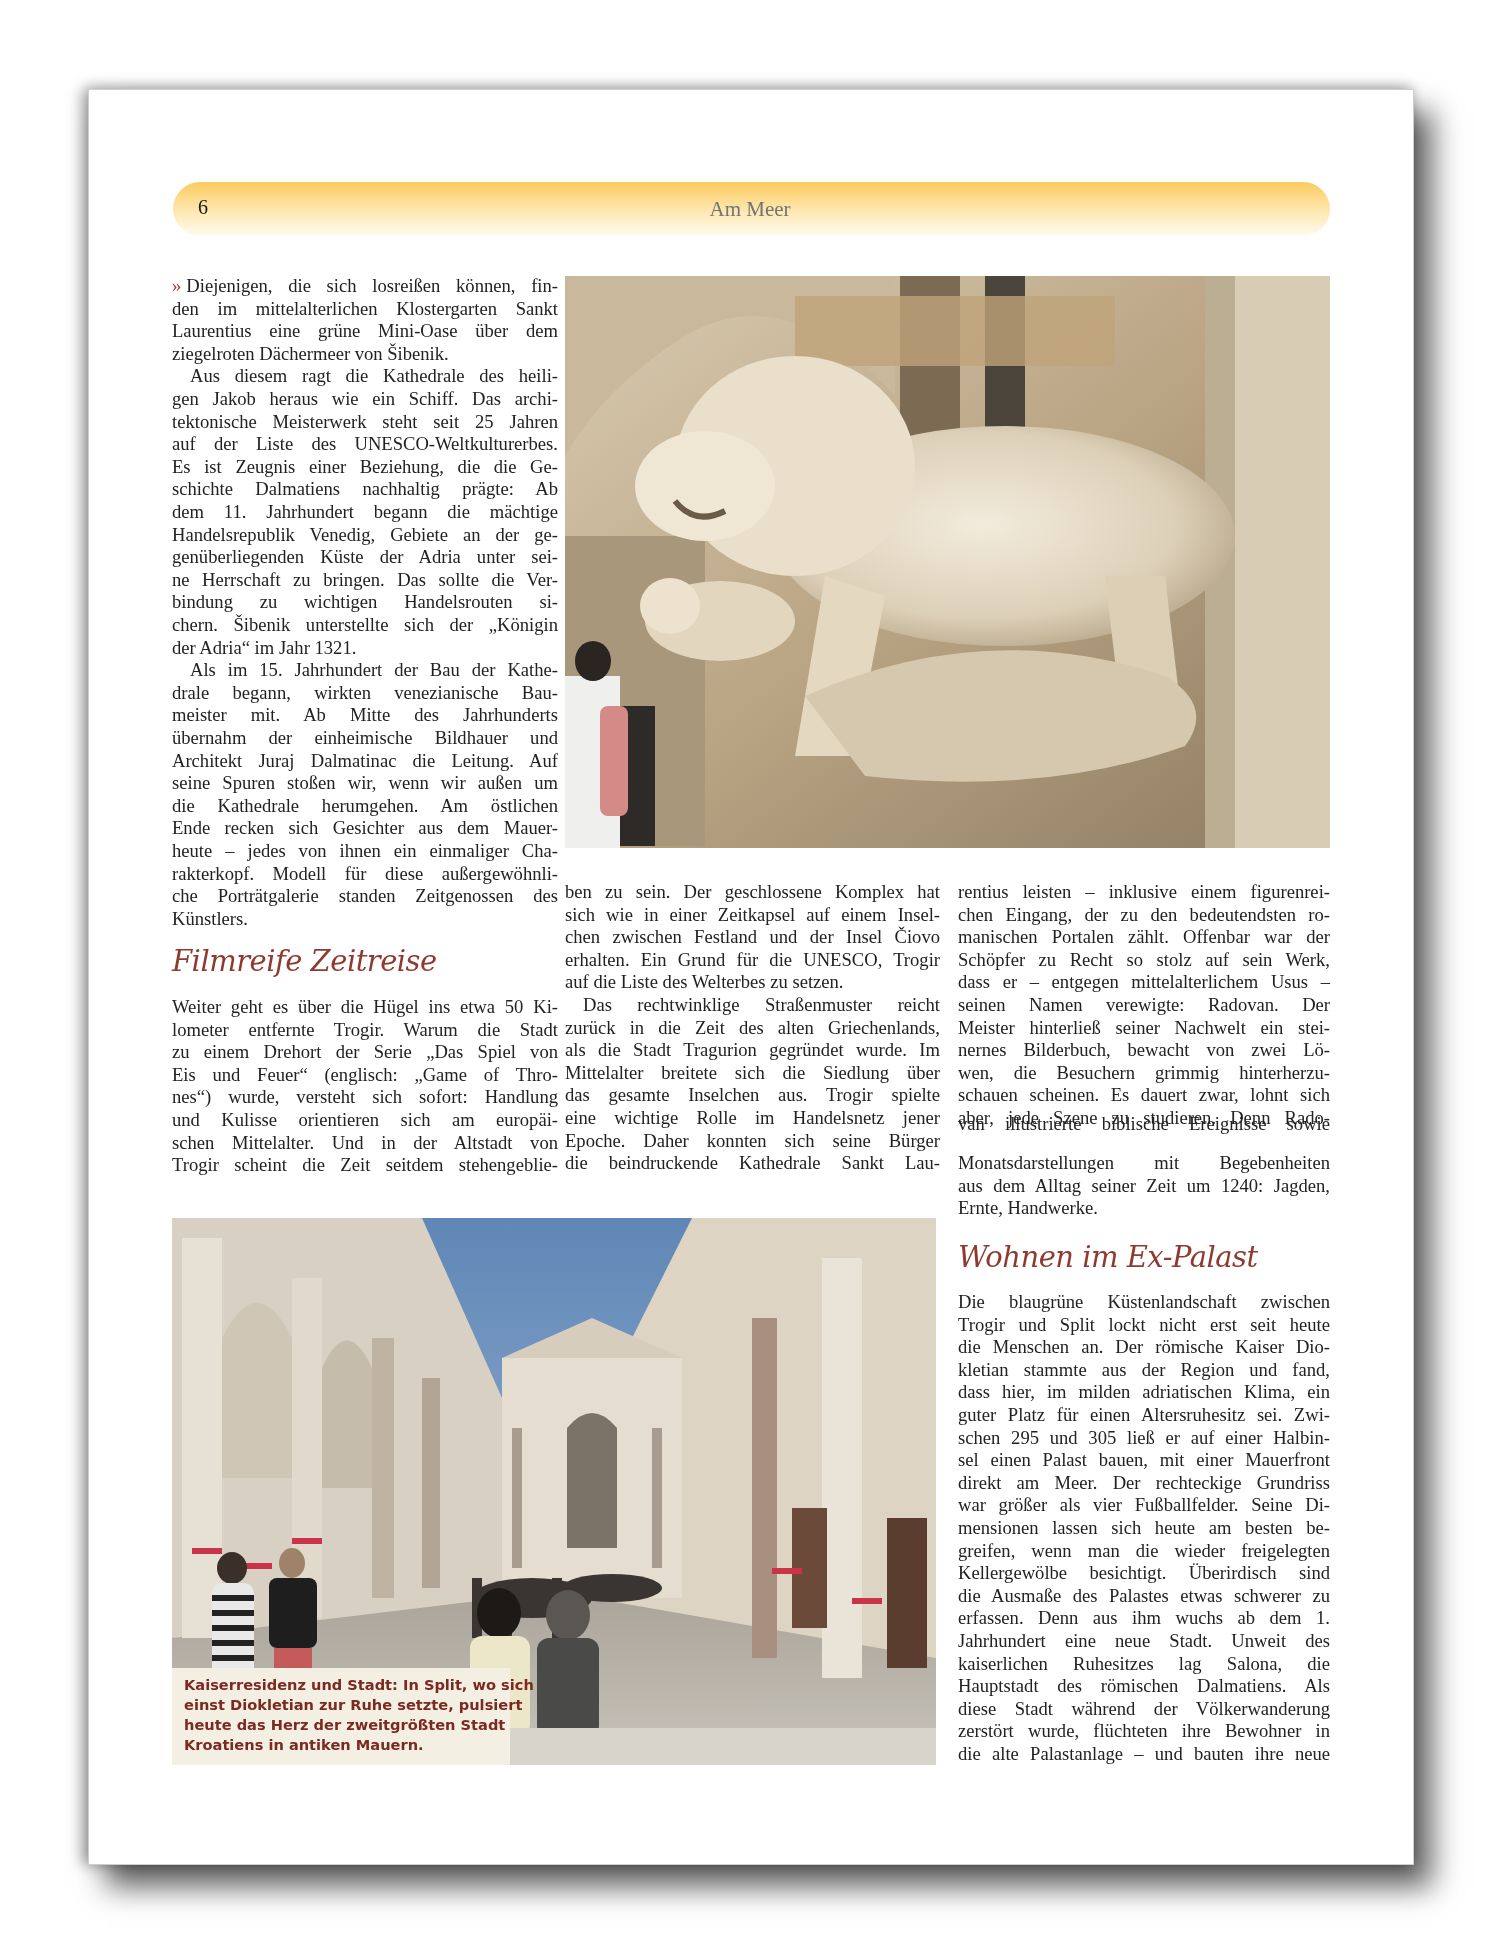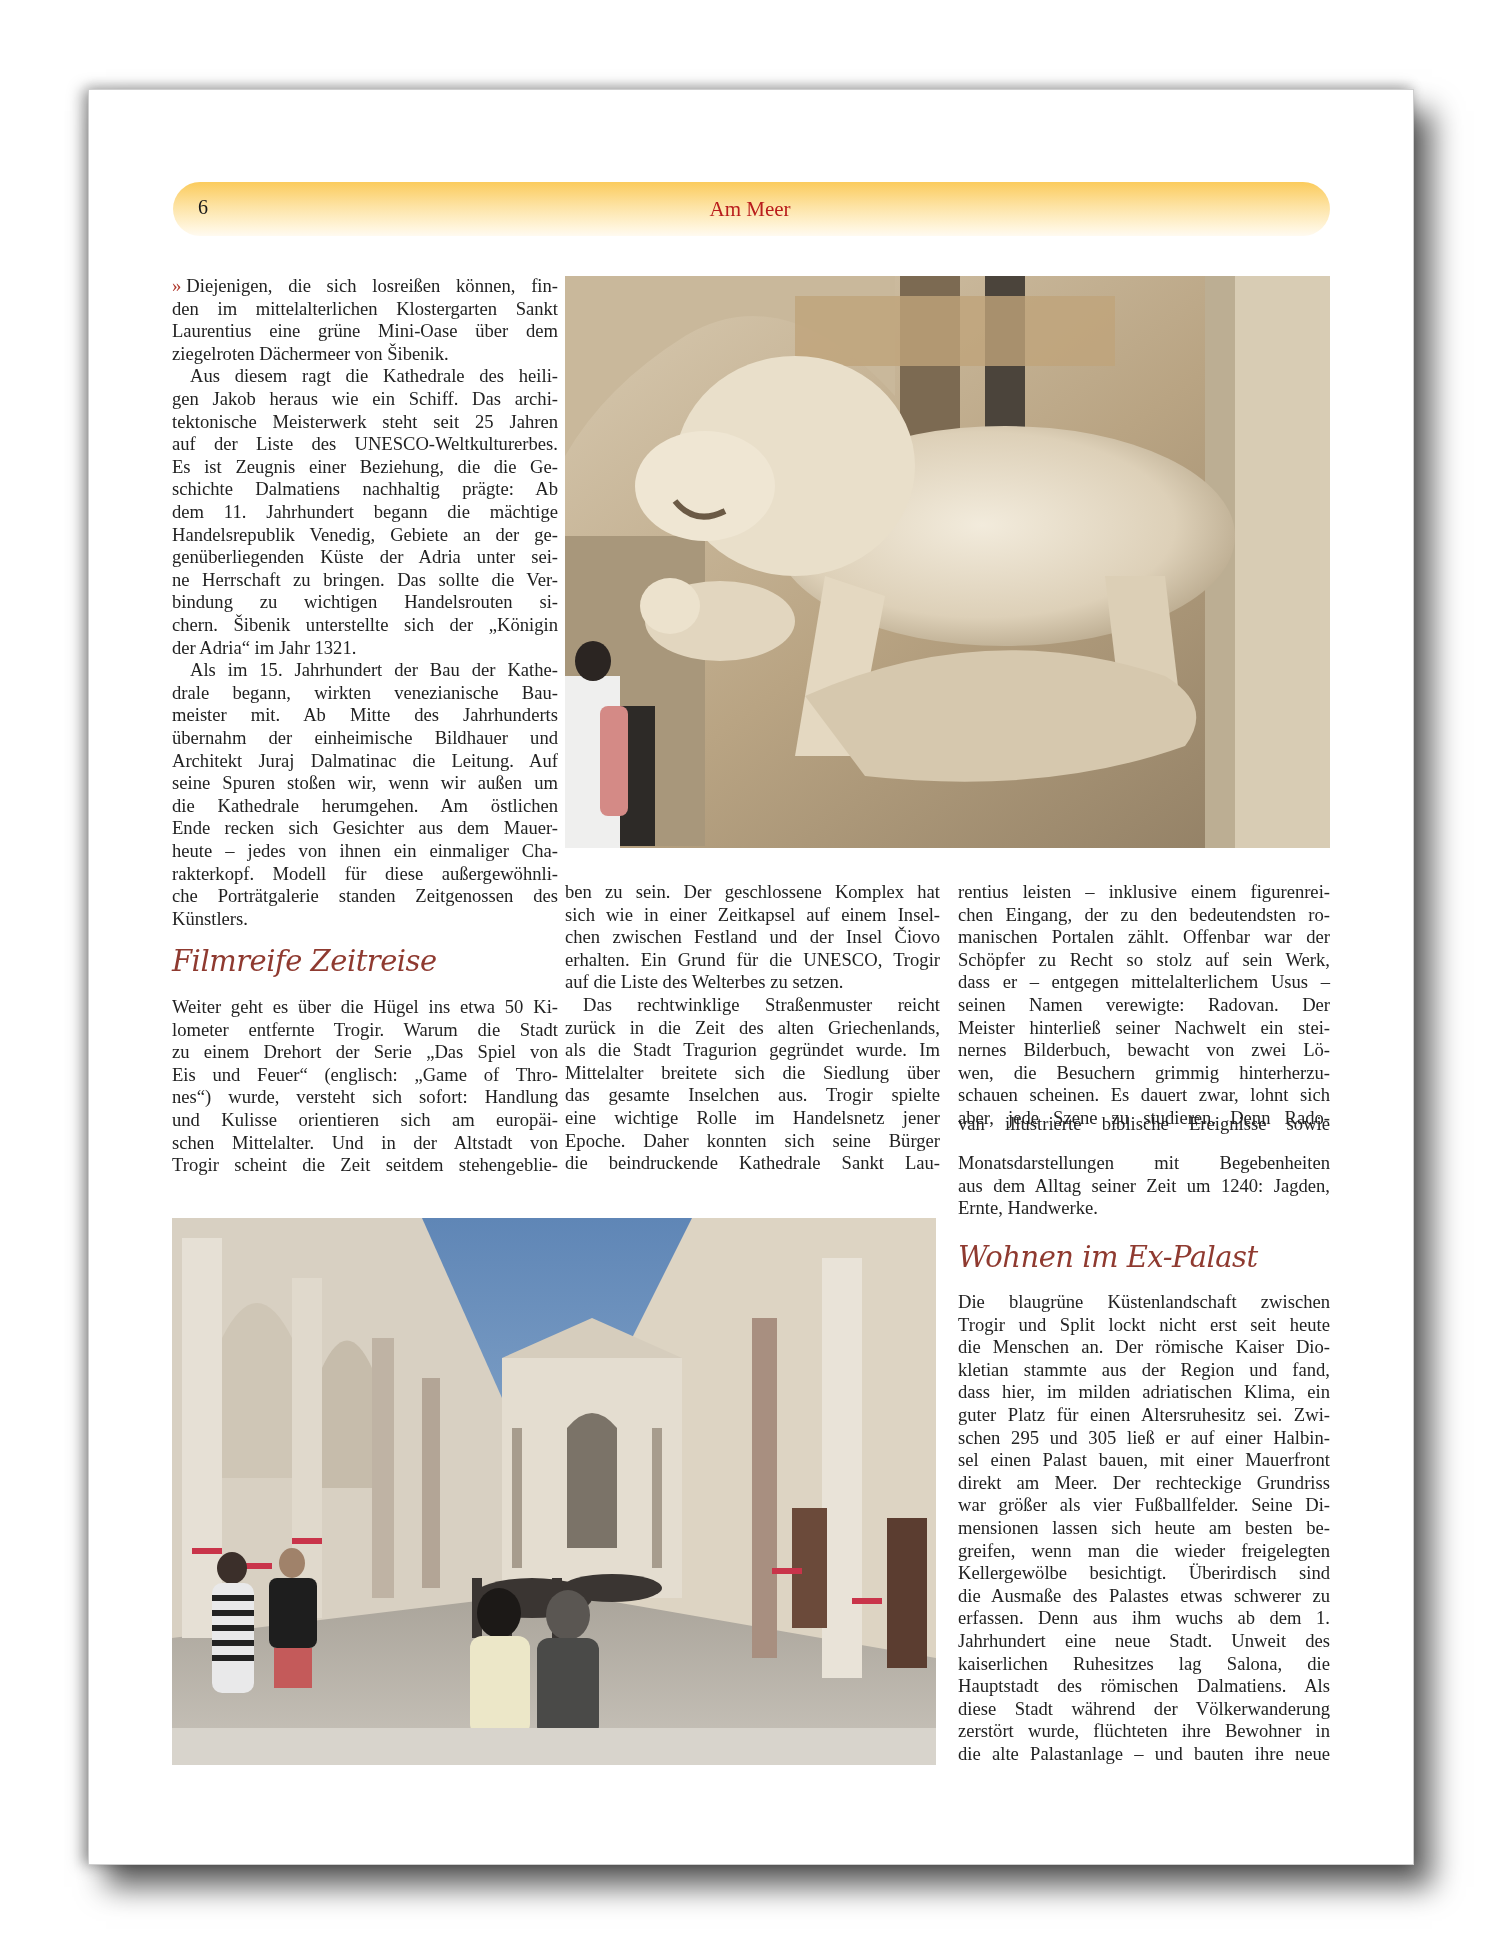--- a/index.html
+++ b/index.html
@@ -16,21 +16,21 @@
     position:absolute; left:173px; top:182px; width:1157px; height:54px;
     border-radius:27px;
     background: linear-gradient(180deg, #fbcb5c 0%, #fde3a4 45%, #fff5dc 85%, #fffaf0 100%);
   }
   .page-number {
     position:absolute; left:198px; top:196px; font-size:20px; color:#1a1a1a;
     font-family:"Liberation Serif", "DejaVu Serif", serif;
   }
   .running-title {
     position:absolute; left:0; width:1500px; text-align:center; top:197px;
-    font-size:21px; color:#b91c1c; font-family:"Liberation Serif", "DejaVu Serif", serif;
+    font-size:21px; color:#737373; font-family:"Liberation Serif", "DejaVu Serif", serif;
   }
   .col { position:absolute; }
   .line {
     position:absolute; left:0; height:23px; white-space:nowrap;
     font-family:"Liberation Serif", "DejaVu Serif", serif;
     font-size:18.6px; color:#222222; line-height:23px;
     text-align:justify; text-align-last:justify;
   }
   .line.last { text-align-last:left; }
   .line.indent { padding-left:18px; box-sizing:border-box; }
@@ -265,13 +265,19 @@
     </g>
 
     <g>
       <ellipse cx="327" cy="395" rx="22" ry="25" fill="#1c1917"></ellipse>
       <rect x="298" y="418" width="60" height="100" rx="12" fill="#ece7c8"></rect>
       <ellipse cx="396" cy="397" rx="22" ry="25" fill="#5a5652"></ellipse>
       <rect x="365" y="420" width="62" height="100" rx="12" fill="#4a4a48"></rect>
     </g>
     <rect y="510" width="764" height="37" fill="#d8d4cc"></rect>
   </svg>
+  <div class="caption" style="left:0; top:450px; width:338px; height:97px;">
+    <div>Kaiserresidenz und Stadt: In Split, wo sich</div>
+    <div>einst Diokletian zur Ruhe setzte, pulsiert</div>
+    <div>heute das Herz der zweitgrößten Stadt</div>
+    <div>Kroatiens in antiken Mauern.</div>
+  </div>
 </div>
 
 </body></html>

